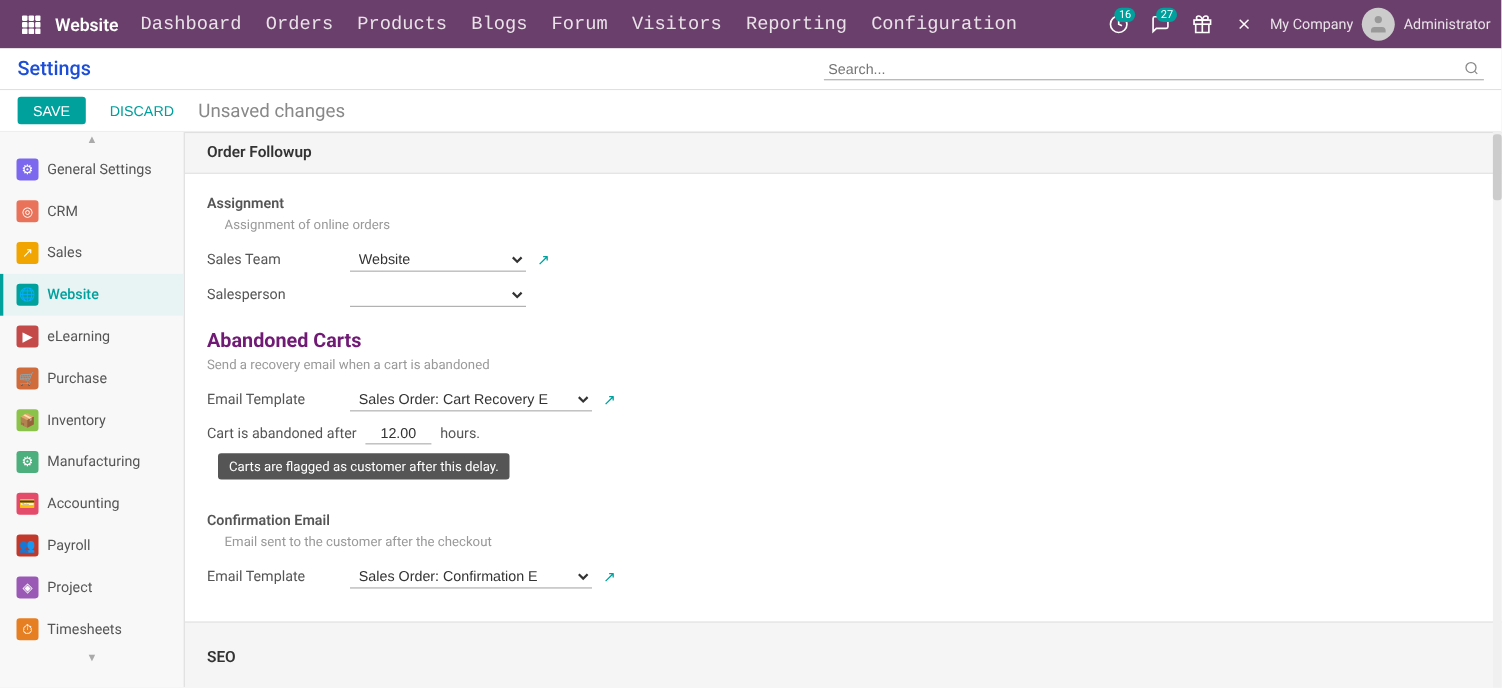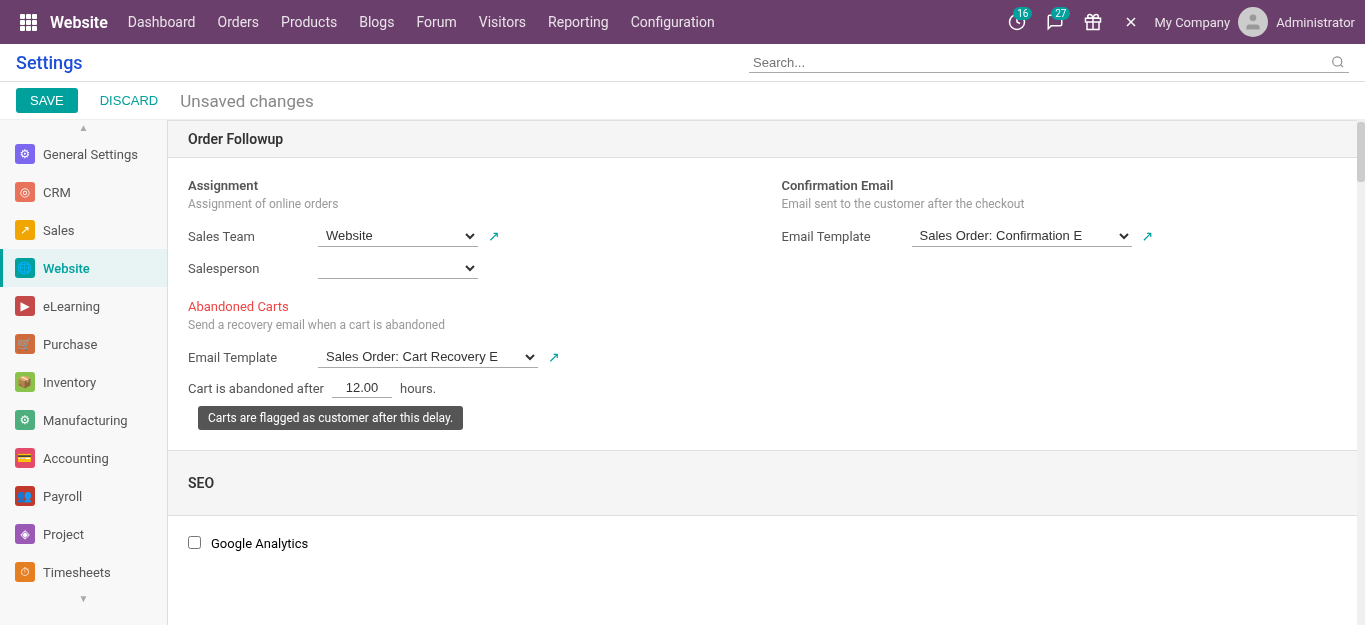--- a/index.html
+++ b/index.html
@@ -34,22 +34,23 @@
       gap: 2px;
       flex: 1;
     }
     .nav-link {
       color: rgba(255,255,255,0.85);
       padding: 0 10px;
       height: 28px;
       display: flex;
       align-items: center;
       cursor: pointer;
-      font-size: 14px;
+      font-size: 17px;
       white-space: nowrap;
+      font-family: Liberation Mono, monospace;
     }
     .nav-right {
       display: flex;
       align-items: center;
       gap: 8px;
       margin-left: auto;
     }
     .nav-icon-badge {
       position: relative;
       cursor: pointer;
@@ -251,34 +252,35 @@
       border-bottom: 1px solid #e0e0e0;
       border-top: 1px solid #e0e0e0;
     }
 
     .section-body {
       padding: 20px;
     }
 
     .two-col {
       display: grid;
-      grid-template-columns: 1fr 1fr;
+      grid-template-columns: 1fr;
       gap: 30px;
     }
 
     .field-group-title {
       font-size: 13px;
       font-weight: 600;
       color: #555;
       margin-bottom: 4px;
     }
     .field-group-desc {
       font-size: 12px;
       color: #999;
       margin-bottom: 14px;
+      margin-left: 16px;
     }
 
     .form-row {
       display: flex;
       align-items: center;
       gap: 10px;
       margin-bottom: 10px;
     }
     .form-label {
       color: #555;
@@ -303,23 +305,23 @@
     .ext-link {
       color: #00a09d;
       cursor: pointer;
       font-size: 14px;
     }
 
     .abandoned-section {
       margin-top: 20px;
     }
     .abandoned-title {
-      font-size: 13px;
-      font-weight: 400;
-      color: #ef4444;
+      font-size: 18px;
+      font-weight: 700;
+      color: #701a75;
       margin-bottom: 4px;
     }
     .abandoned-desc {
       font-size: 12px;
       color: #999;
       margin-bottom: 14px;
     }
 
     .inline-row {
       display: flex;

